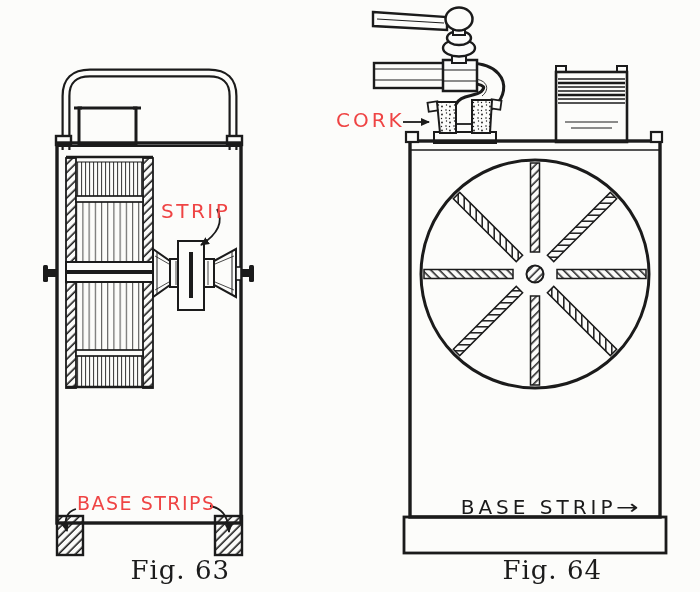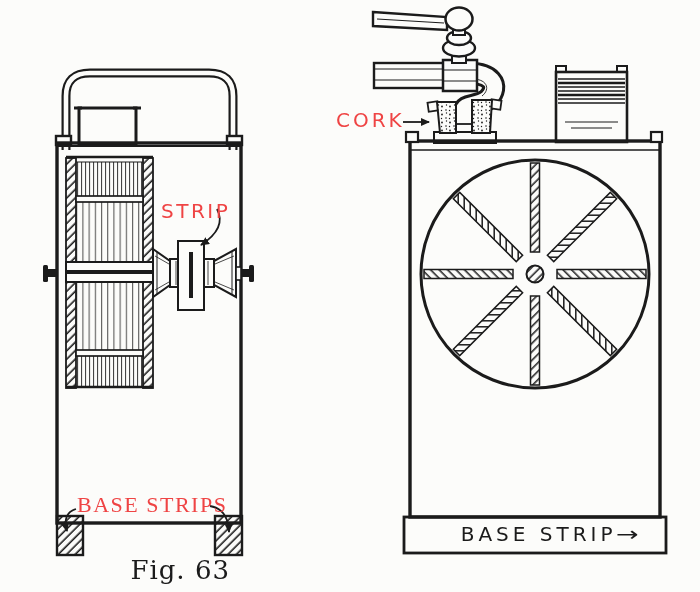--- a/index.html
+++ b/index.html
@@ -11,21 +11,21 @@
     color:#1b1b1b;
   }
   .fig-svg{position:absolute;top:0;}
   .hand-label{
     position:absolute;
     font-family:"DejaVu Sans",sans-serif;
     font-size:20px;line-height:1;
     letter-spacing:2.5px;
     color:#ef4444;white-space:nowrap;
   }
-  .hand-label.small{font-size:22px;letter-spacing:1.5px;font-family:Liberation Serif, serif;}
+  .hand-label.small{font-size:19px;letter-spacing:1.5px;}
   .caption{
     position:absolute;
     font-family:"DejaVu Serif","Liberation Serif",serif;
     font-size:26px;line-height:1.15;
     letter-spacing:1px;
     color:#1b1b1b;text-align:right;
   }
   .strip-label{
     position:absolute;text-align:center;
     font-size:20px;line-height:1;letter-spacing:4px;
@@ -237,18 +237,19 @@
   </svg>
 
   <div class="hand-label" style="left:161px;top:201px">STRIP</div>
 
   <div class="hand-label small" style="left:77px;top:494px">BASE STRIPS</div>
 
   <div class="caption" style="left:100px;top:556px;width:130px">Fig. 63</div>
 
   <div class="hand-label" style="left:336px;top:110px;letter-spacing:3px">CORK</div>
 
-  <div class="strip-label" style="left:404px;top:524px;width:288px">
+  <div class="strip-label" style="left:404px;top:497px;width:288px">
     <span>BASE STRIP</span><span class="arr">→</span>
   </div>
 
+  <div class="caption" style="left:478px;top:556px;width:124px">Fig. 64</div>
 
 </div>
 
 </body></html>

